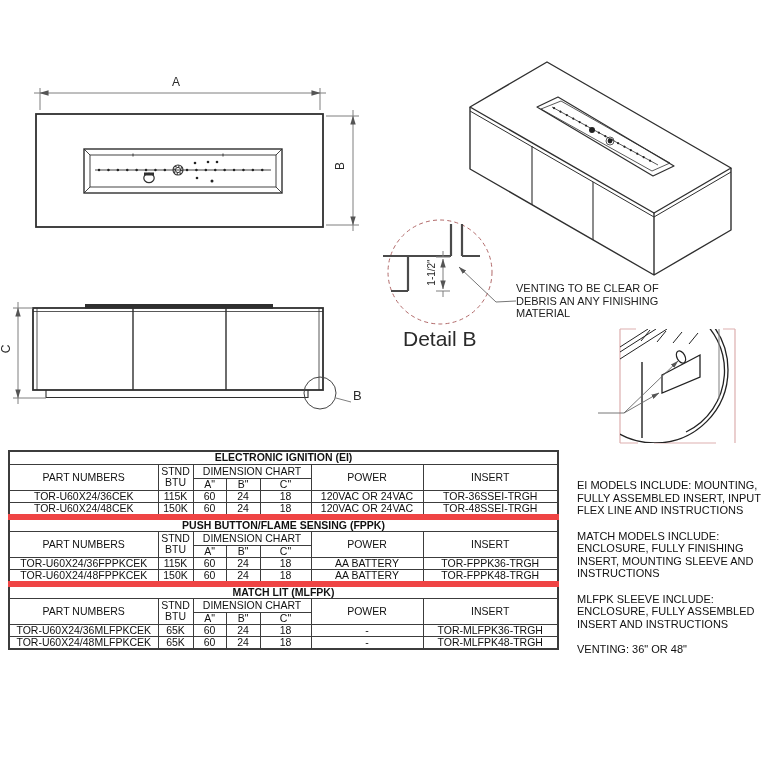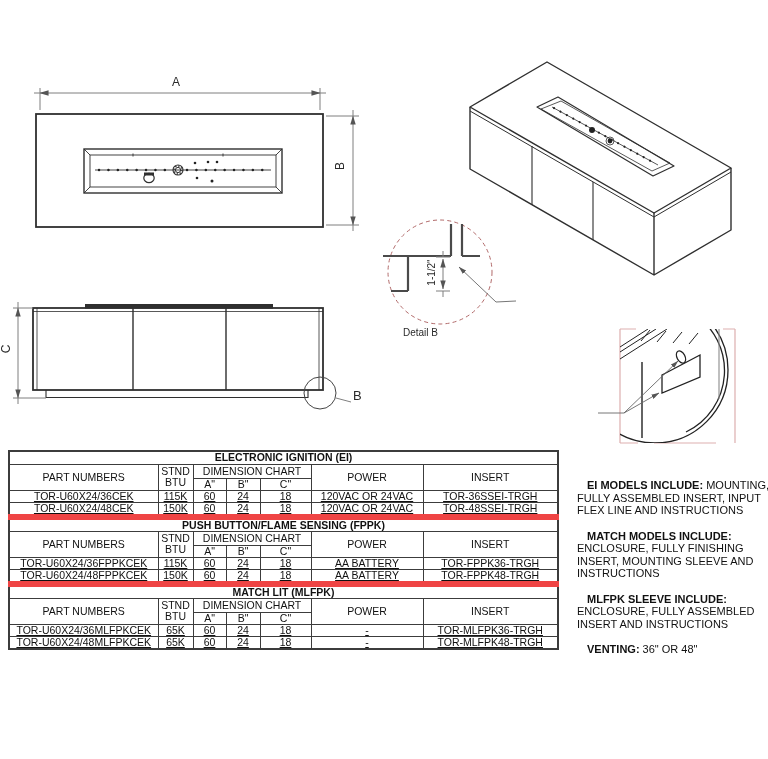--- a/index.html
+++ b/index.html
@@ -3,39 +3,39 @@
 <meta charset="utf-8">
 <style>
   html,body{margin:0;padding:0;background:#ffffff;}
   #canvas{position:relative;width:768px;height:759px;background:#fff;overflow:hidden;
           font-family:"Liberation Sans",sans-serif;color:#1d1d1d;}
   #draw-svg{position:absolute;left:0;top:0;}
   .lbl{position:absolute;color:#2a2a2a;white-space:nowrap;}
   .dim-lbl{font-size:12px;}
   .rot{transform:rotate(-90deg);transform-origin:center;}
   .callout{font-size:13px;}
-  #detailb-title{left:403px;top:327px;font-size:10px;color:#2a2a2a;}
+  #detailb-title{left:403px;top:327px;font-size:21px;color:#2a2a2a;}
   #vent-dim{left:412px;top:267px;font-size:10px;width:38px;text-align:center;}
   .note{position:absolute;font-size:11px;line-height:12.5px;color:#222;}
   #vent-note{left:516px;top:282px;}
   #frame-note{left:423px;top:401px;}
   #side-notes{position:absolute;left:577px;top:479px;width:194px;font-size:11px;
               line-height:12.5px;color:#111;}
   #side-notes p{margin:0 0 13px 0;}
-  #side-notes b{font-weight:bold;margin-left:10px;}
+  #side-notes b{font-weight:normal;}
   
   #spec-wrap{position:absolute;left:8px;top:450px;}
   table.spec{border-collapse:collapse;table-layout:fixed;width:549px;
              font-family:"Liberation Sans",sans-serif;font-size:10.5px;color:#111;}
   .spec td{border:1px solid #3c3c3c;text-align:center;vertical-align:middle;
            padding:0;line-height:11px;white-space:nowrap;overflow:hidden;}
   .spec .r-title{height:13px;}
   .spec .r-h1{height:14px;}
   .spec .r-h2{height:12px;}
-  .spec .r-d{height:12px;text-decoration:underline;}
+  .spec .r-d{height:12px;}
   .spec td.t-title{font-weight:bold;margin-left:32px;}
   .spec tr.sec-sep td{border-top:6px solid #ef4444;}
   table.spec{border:2px solid #3c3c3c;}
 </style>
 </head>
 <body>
 
 <div id="canvas">
 
   <svg id="draw-svg" width="768" height="759" viewBox="0 0 768 759">
@@ -168,20 +168,25 @@
     </g>
   </svg>
 
   <div class="lbl dim-lbl" style="left:172px;top:75px;">A</div>
   <div class="lbl dim-lbl rot" style="left:336px;top:159px;">B</div>
   <div class="lbl dim-lbl rot" style="left:2px;top:342px;">C</div>
   <div class="lbl callout" style="left:353px;top:388px;">B</div>
   <div class="lbl" id="detailb-title">Detail B</div>
   <div class="lbl rot" id="vent-dim">1-1/2"</div>
 
+  <div class="note" id="vent-note">
+    <div>VENTING TO BE CLEAR OF</div>
+    <div>DEBRIS AN ANY FINISHING</div>
+    <div>MATERIAL</div>
+  </div>
 
 
   <div id="spec-wrap">
     <table class="spec">
       <colgroup>
         <col style="width:149px">
           <col style="width:35px">
           <col style="width:33px">
         <col style="width:34px">
           <col style="width:51px">

